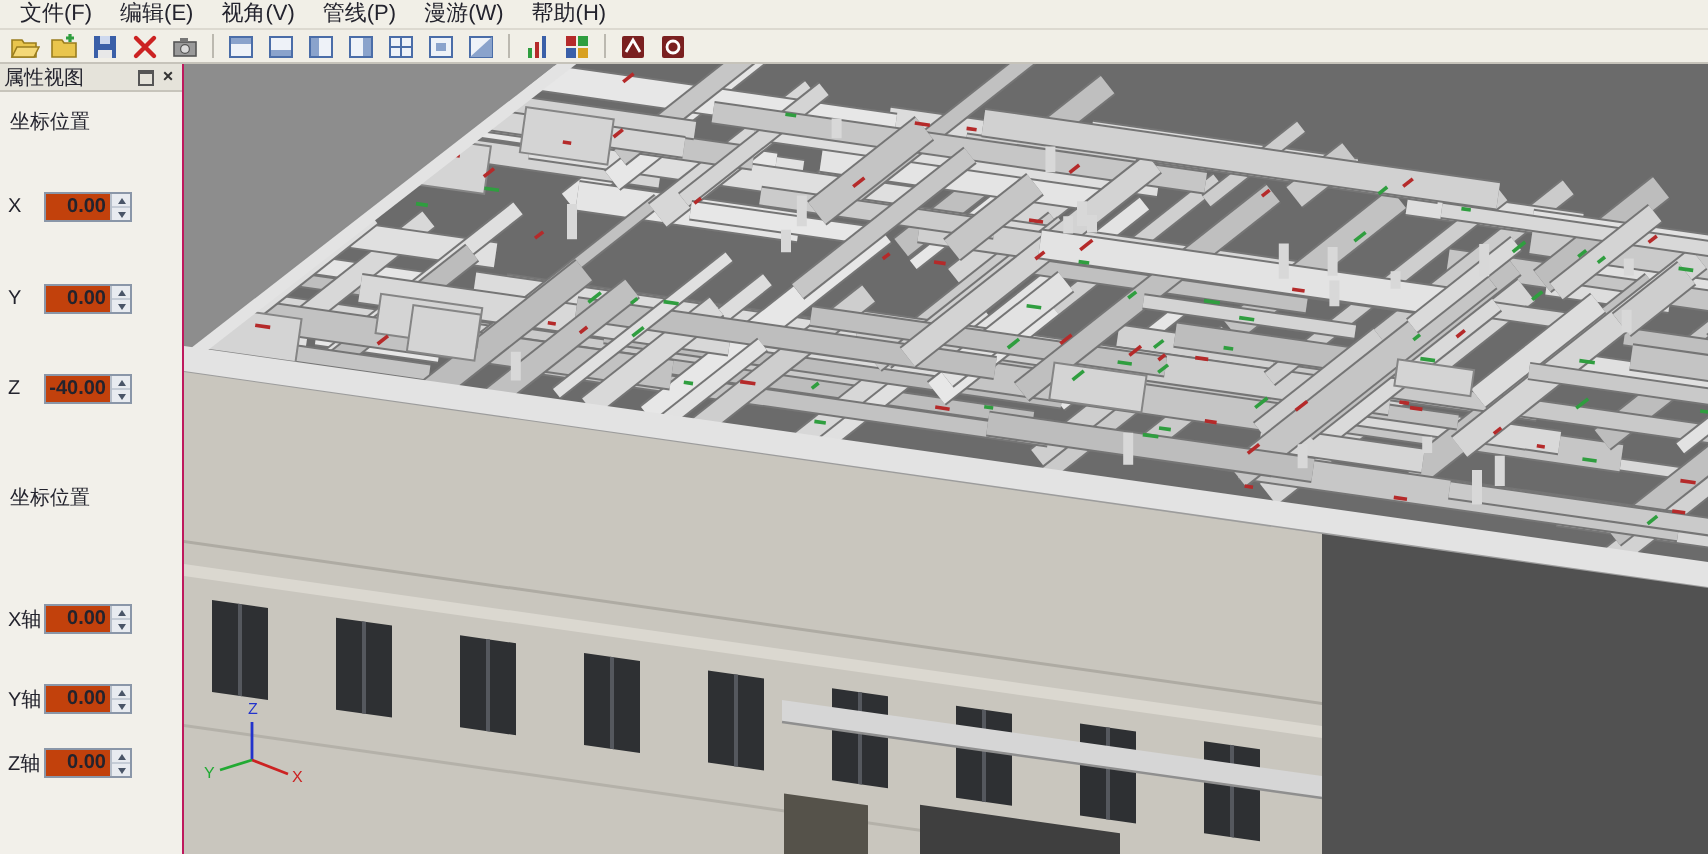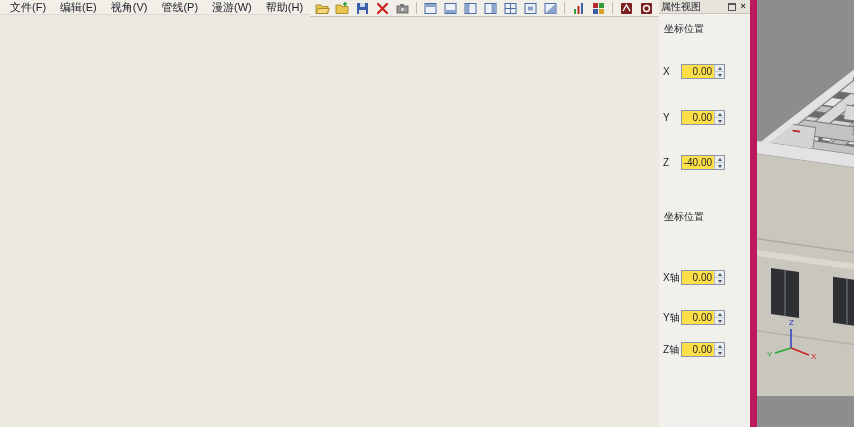--- a/index.html
+++ b/index.html
@@ -2,51 +2,51 @@
 <html><head>
 <meta charset="utf-8">
 <style>
   html,body{margin:0;padding:0;}
   body{
     width:854px;height:427px;overflow:hidden;
     font-family:"Liberation Sans","DejaVu Sans",sans-serif;
     font-size:11px;color:#23232d;background:#ece9e2;
     -webkit-font-smoothing:antialiased;
   }
-  .app{position:relative;width:854px;height:427px;display:flex;flex-direction:row;}
+  .app{position:relative;width:854px;height:427px;display:flex;flex-direction:column;}
   
   .menubar{
     height:14px;flex:0 0 14px;display:flex;align-items:center;
     background:#f1efe7;border-bottom:1px solid #dcd9d0;padding-left:3px;
   }
   .menu-item{padding:0 7px;font-size:11px;line-height:14px;cursor:default;white-space:nowrap;}
   
   .toolbar{
     height:16px;flex:0 0 16px;display:flex;align-items:center;gap:1px;
     background:#f1efe7;border-bottom:1px solid #c6c3ba;padding:0 3px;
   }
   .tbtn{width:17px;height:15px;display:flex;align-items:center;justify-content:center;border:1px solid transparent;}
   .tsep{width:1px;height:12px;background:#bcb9b0;margin:0 3px;flex:0 0 1px;}
   
   .main{flex:1;display:flex;min-height:0;}
   
-  .panel{width:91px;flex:0 0 91px;background:#f2f0ea;border-right:7px solid #be185d;display:flex;flex-direction:column;justify-content:flex-end;}
+  .panel{width:91px;flex:0 0 91px;background:#f2f0ea;border-right:1px solid #be185d;display:flex;flex-direction:column;justify-content:flex-end;}
   .panel-header{
     height:13px;flex:0 0 13px;display:flex;align-items:center;
     background:#e5e3da;border-bottom:1px solid #c7c4bb;padding:0 2px;font-size:10px;
   }
   .panel-title{flex:1;white-space:nowrap;overflow:hidden;}
   .ph-btn{width:10px;height:10px;display:flex;align-items:center;justify-content:center;margin-left:1px;cursor:default;}
   .float-glyph{width:6px;height:5px;border:1px solid #555;border-top:2px solid #555;}
   .close-glyph{font-size:9px;line-height:9px;color:#333;font-weight:bold;}
   .panel-body{position:relative;flex:1;padding-left:36px;}
   .group-label{position:absolute;left:5px;font-size:10px;color:#23232d;white-space:nowrap;}
   .prow{position:absolute;left:2px;display:flex;align-items:center;height:15px;}
   .plabel{width:18px;font-size:10px;padding-left:2px;white-space:nowrap;}
-  .pinput{width:42px;height:13px;background:#fde047;border:1px solid #8a96a8;display:flex;align-items:stretch;}
+  .pinput{width:42px;height:13px;background:#c2410c;border:1px solid #8a96a8;display:flex;align-items:stretch;font-weight:bold;}
   .pvalue{flex:1;font-size:10px;line-height:13px;text-align:right;padding-right:2px;font-family:"Liberation Sans","DejaVu Sans",sans-serif;}
   .spinner{width:9px;border-left:1px solid #b7bfca;display:flex;flex-direction:column;}
   .spin-up,.spin-down{flex:1;display:flex;align-items:center;justify-content:center;background:#e8ebf0;}
   .spin-up{border-bottom:1px solid #c5ccd6;}
   .tri-up{width:0;height:0;border-left:2px solid transparent;border-right:2px solid transparent;border-bottom:3px solid #4a5568;}
   .tri-down{width:0;height:0;border-left:2px solid transparent;border-right:2px solid transparent;border-top:3px solid #4a5568;}
   
   .viewport{flex:1;position:relative;background:#8d8d8d;min-width:0;}
   .viewport svg{display:block;}
 </style>

